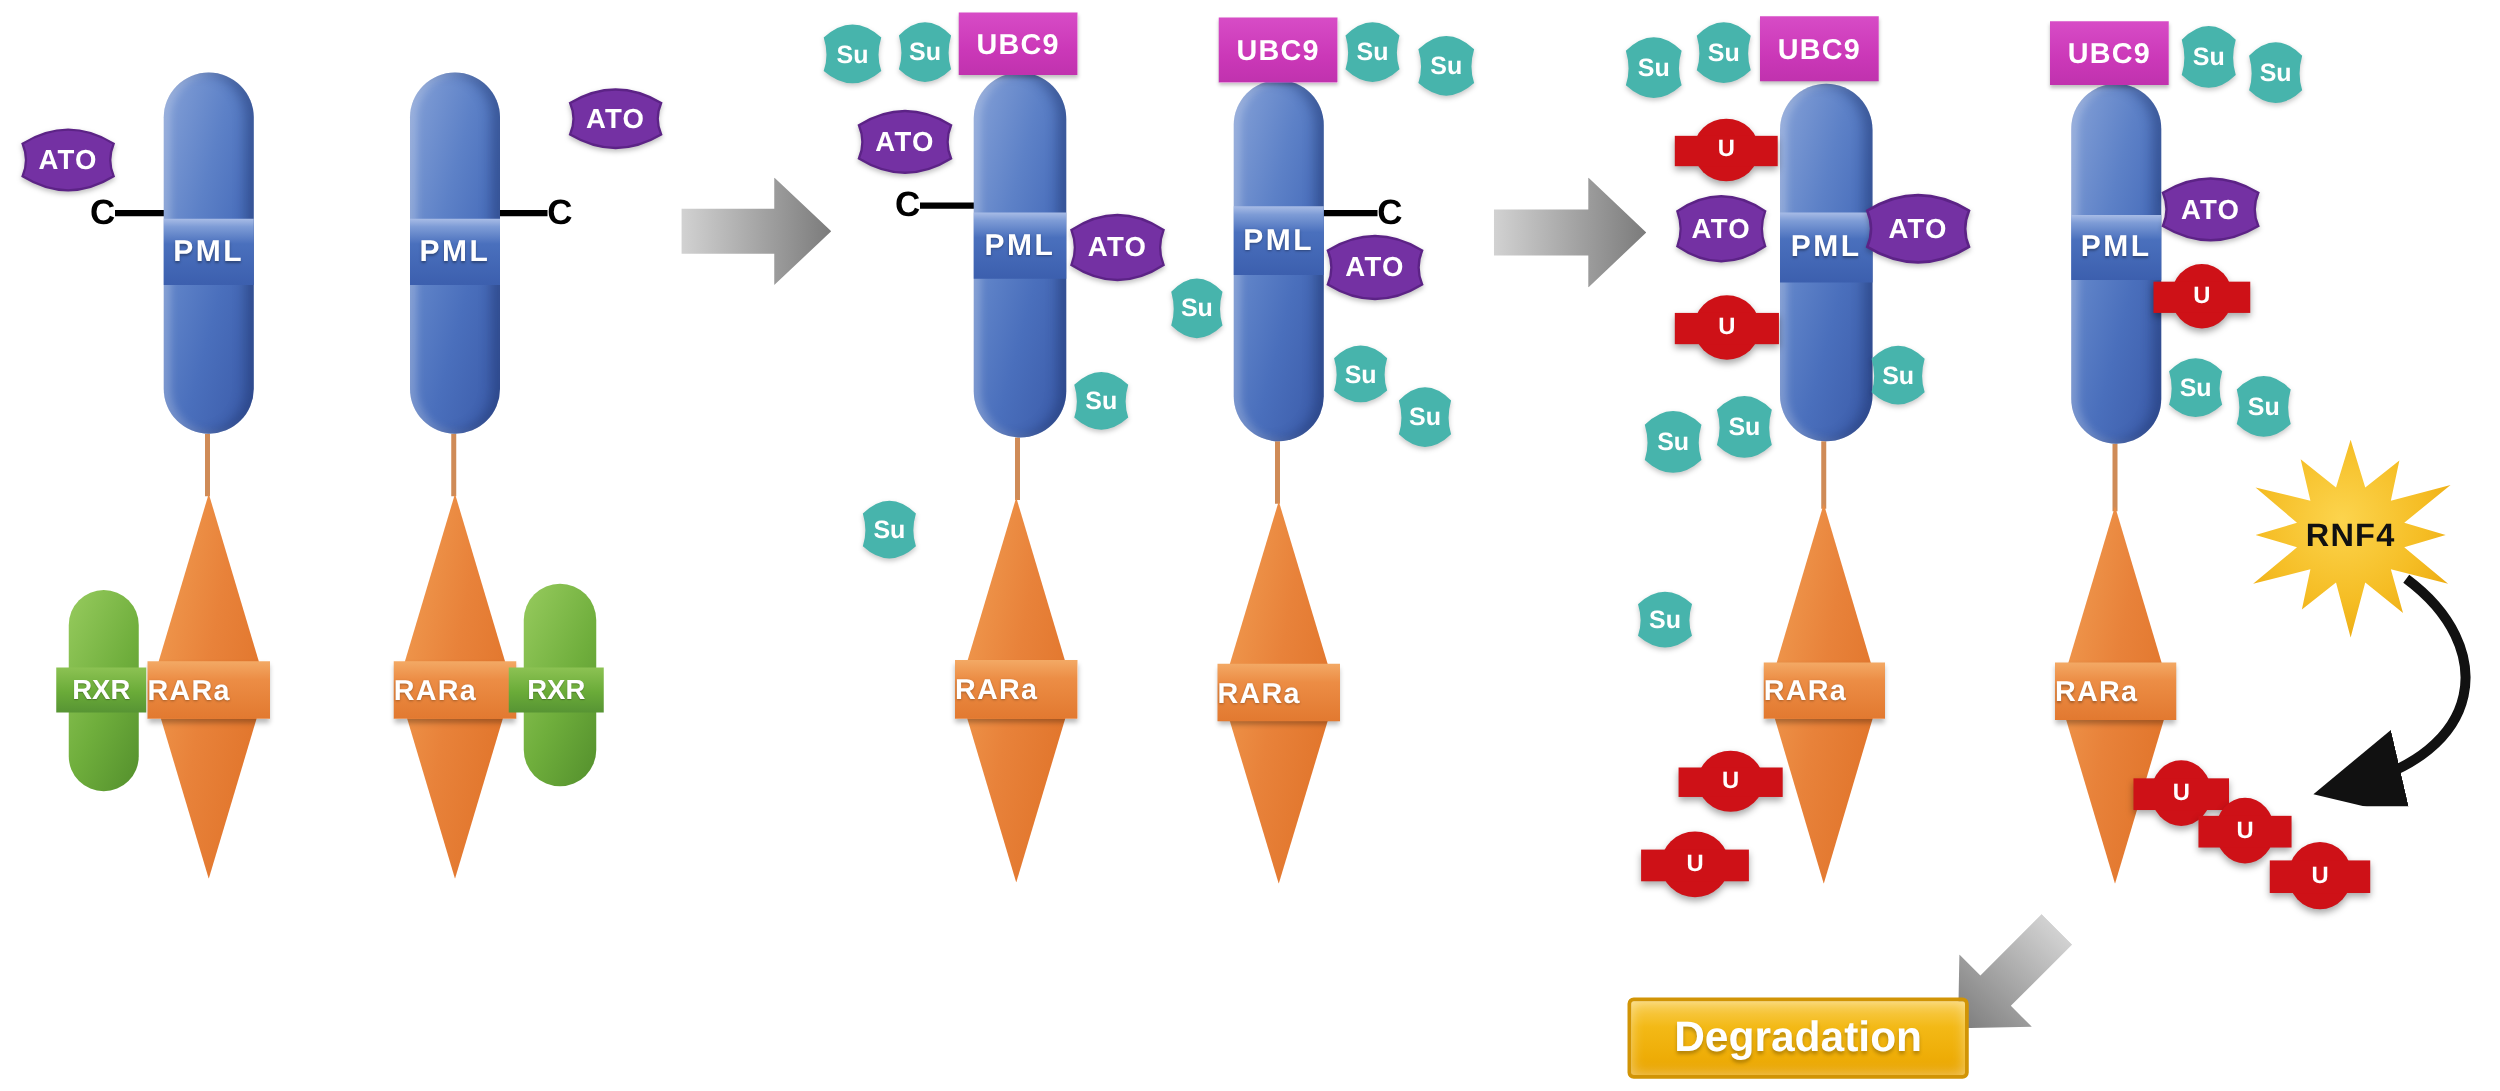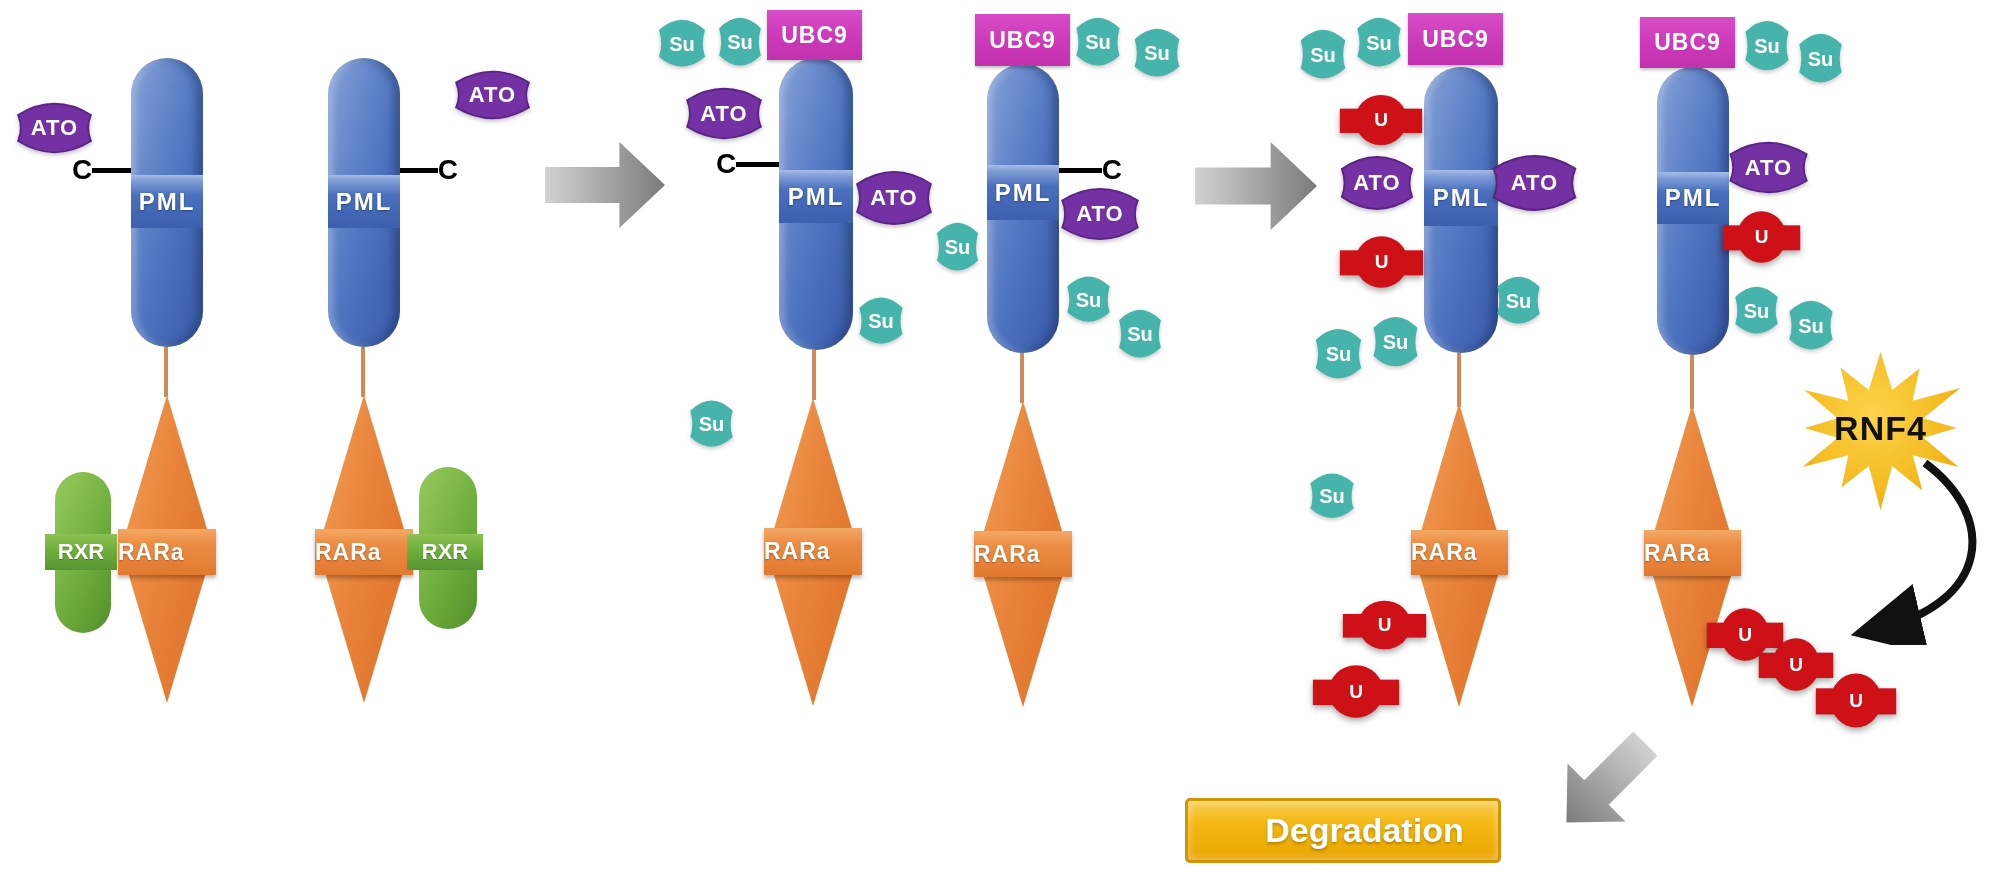--- a/index.html
+++ b/index.html
@@ -47,21 +47,21 @@
   .cmark{display:flex;align-items:center;z-index:1;}
   .cmark .cletter{font-size:28px;font-weight:bold;color:#000;line-height:1;}
   .cmark .cline{height:5px;background:#000;flex:1;}
   
   .block-arrow{clip-path:polygon(0% 29%,62% 29%,62% 0%,100% 50%,62% 100%,62% 71%,0% 71%);
                background:linear-gradient(to right,#d2d2d2 0%,#a2a2a2 55%,#7b7b7b 100%);z-index:1;}
   
   .star{z-index:3;}
   .star svg{position:absolute;inset:0;width:100%;height:100%;}
   .star .label{position:absolute;inset:0;display:flex;align-items:center;justify-content:center;
-               color:#111;font-weight:bold;font-size:34px;letter-spacing:1px;}
+               color:#111;font-weight:bold;font-size:26px;letter-spacing:1px;}
   
   .degradation{display:flex;align-items:center;justify-content:center;color:#fff;font-weight:bold;
                font-size:34px;z-index:3;border:3px solid #d19405;border-radius:5px;
                background:linear-gradient(180deg,#f9cf56 0%,#f3b916 35%,#eead07 75%,#e8a405 100%);
                box-shadow:inset 0 0 10px rgba(255,255,255,.45);text-shadow:0 2px 3px rgba(0,0,0,.25);}
   .curve{z-index:4;}
 </style>
 </head>
 <body>
 
@@ -407,17 +407,17 @@
     </div>
   <div class="abs ub blob" style="left:1815px;top:664px;width:82px;height:73px;">
     <svg viewBox="0 0 100 84" preserveAspectRatio="none">
         <use href="#u-shape"></use>
       </svg>
       <span class="label">U</span>
     </div>
 
   <div class="abs block-arrow" style="left:1550px;top:742px;width:112px;height:82px;transform:rotate(135deg);"></div>
 
-  <div class="abs degradation" style="left:1185px;top:798px;width:267px;height:59px;padding-left:43px;">
+  <div class="abs degradation" style="left:1302px;top:798px;width:267px;height:59px;">
     <span>Degradation</span>
   </div>
 
 </div>
 
 </body></html>

